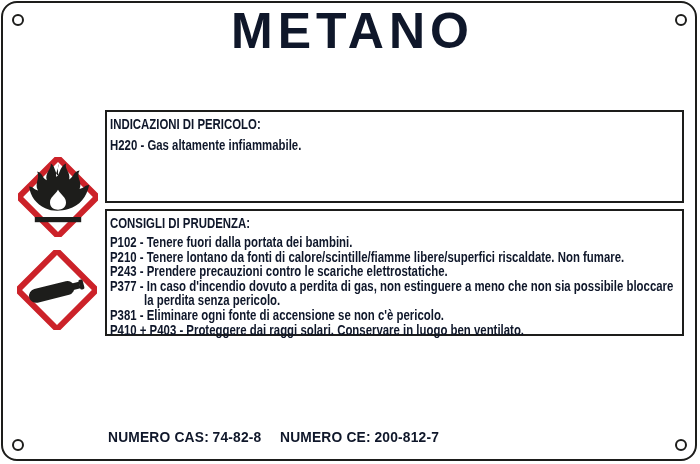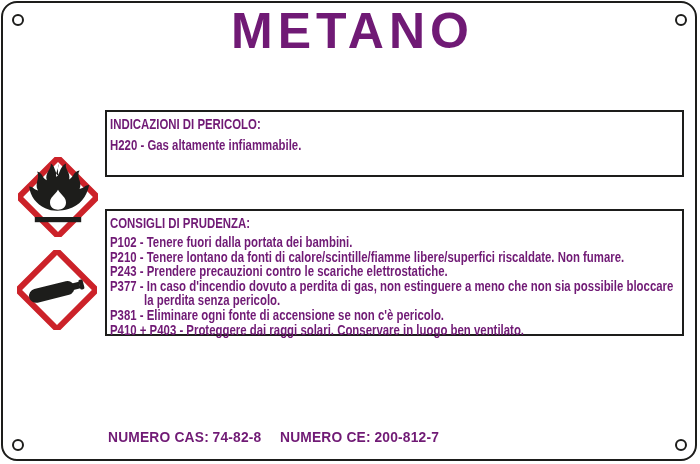--- a/index.html
+++ b/index.html
@@ -1,18 +1,18 @@
 <!DOCTYPE html>
 <html><head>
 <meta charset="utf-8">
 <style>
   html,body{margin:0;padding:0;background:#ffffff;}
   .canvas{
     position:relative;width:700px;height:464px;background:#ffffff;
-    font-family:"Liberation Sans",sans-serif;font-weight:bold;color:#701a75;
+    font-family:"Liberation Sans",sans-serif;font-weight:bold;color:#0f172a;
     overflow:hidden;
   }
   .panel-border{
     position:absolute;left:1px;top:1px;width:696px;height:460px;
     border:2.5px solid #1d1d1b;border-radius:16px;box-sizing:border-box;
     background:#ffffff;
   }
   .screw{
     position:absolute;width:8px;height:8px;border:2px solid #1d1d1b;
     border-radius:50%;background:#ffffff;
@@ -25,21 +25,21 @@
     position:absolute;left:0;top:6px;width:700px;text-align:center;
     font-size:50px;line-height:50px;letter-spacing:5px;text-indent:5px;
   }
   .picto{position:absolute;width:80px;height:80px;}
   .picto.flame{left:18px;top:157px;}
   .picto.cylinder{left:17px;top:250px;}
   .txtbox{
     position:absolute;left:105px;width:579px;border:2px solid #1d1d1b;
     box-sizing:border-box;background:#ffffff;padding:3px 0 0 3px;
   }
-  .txtbox.hazard{top:110px;height:67px;}
+  .txtbox.hazard{top:110px;height:93px;}
   .txtbox.precaution{top:209px;height:127px;}
   .bline{
     transform:scaleX(0.76);transform-origin:0 50%;white-space:nowrap;
     font-size:15px;
   }
   .box-header{line-height:16px;margin-top:1px;}
   .hline{line-height:15px;margin-top:5px;}
   .pline{line-height:14.6px;}
   .pline.first{margin-top:4px;}
   .pline.cont{margin-left:34px;}

